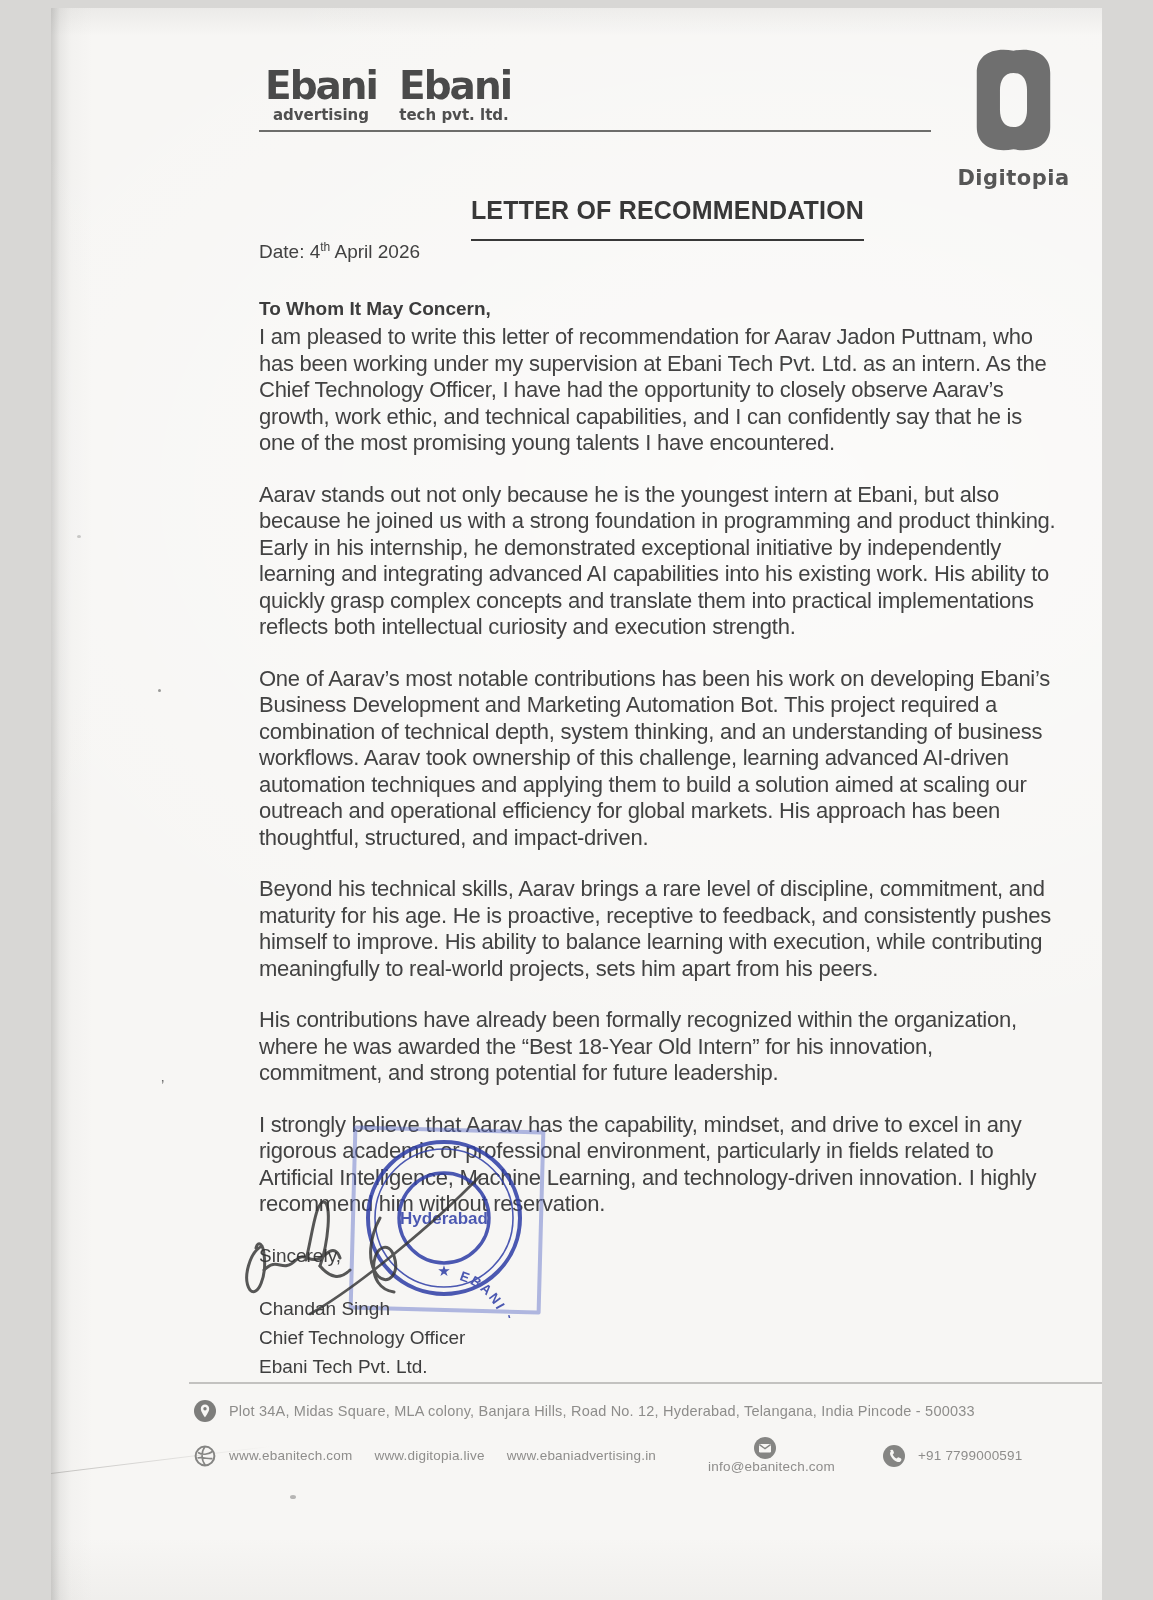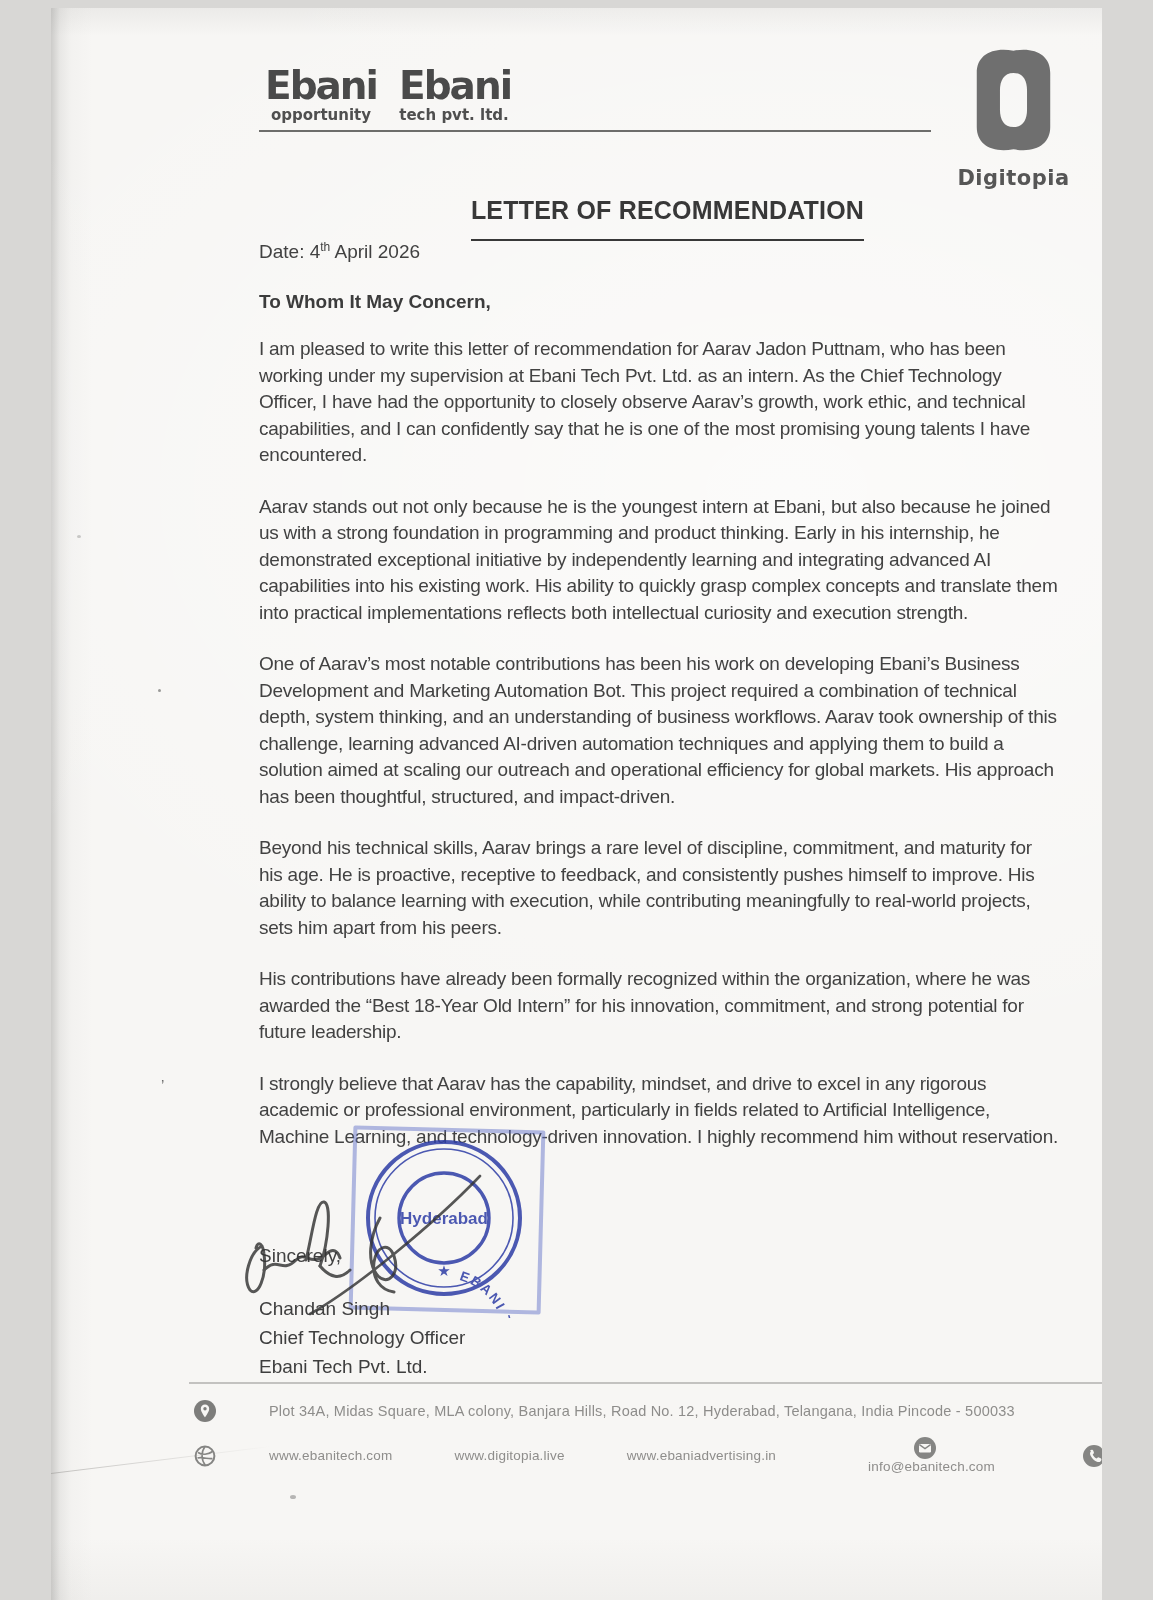--- a/index.html
+++ b/index.html
@@ -40,42 +40,42 @@
     position:absolute;left:0;top:188px;width:1153px;text-align:center;
     transform:translateX(40px);
   }
   .title span{
     display:inline-block;
     font-size:25px;font-weight:700;color:#383838;letter-spacing:.2px;
     border-bottom:2.5px solid #383838;padding-bottom:14px;
   }
   .date-line{position:absolute;left:208px;top:232px;font-size:19px;color:#414141;}
   .date-line sup{font-size:12px;}
-  .salutation{position:absolute;left:208px;top:283px;font-size:19px;font-weight:700;color:#3c3c3c;text-align:right;}
+  .salutation{position:absolute;left:208px;top:290px;font-size:19px;font-weight:700;color:#3c3c3c;text-align:right;}
   .letter-body{
-    position:absolute;left:208px;top:328px;width:800px;
-    font-size:19px;line-height:26.5px;letter-spacing:-0.25px;color:#424242;
+    position:absolute;left:208px;top:316px;width:800px;
+    font-size:22px;line-height:26.5px;letter-spacing:-0.25px;color:#424242;
   }
   .letter-body p{margin:0 0 25px 0;}
   .closing{position:absolute;left:208px;top:1237px;font-size:19px;color:#424242;}
   .sig-block{position:absolute;left:208px;top:1286px;font-size:19px;line-height:29px;color:#3e3e3e;}
   
   .stamp-square{
     position:absolute;left:300px;top:1120px;width:184px;height:176px;
     border:4px solid rgba(86,104,197,.45);
     transform:rotate(1.5deg);
     border-radius:2px;
   }
   .stamp-svg{position:absolute;left:293px;top:1110px;opacity:.85;}
   .signature-svg{position:absolute;left:183px;top:1140px;}
   
   .footer-rule{position:absolute;left:138px;top:1374px;width:982px;height:2px;background:#c3c2c0;}
   .footer-row{
     position:absolute;left:143px;display:flex;align-items:center;
-    font-size:14.5px;color:#8e8d8b;letter-spacing:.2px;white-space:nowrap;gap:40px;
+    font-size:14.5px;color:#8e8d8b;letter-spacing:.2px;white-space:nowrap;
   }
   .footer-row-1{top:1392px;}
   .footer-row-2{top:1429px;font-size:13.5px;}
   .f-icon{flex:0 0 auto;margin-right:13px;display:block;}
   .site{margin-right:22px;}
   .f-group{display:flex;align-items:center;}
   .g-email{margin-left:30px;flex-direction:column;}
   .g-phone{margin-left:48px;}
   
   .speck{position:absolute;border-radius:50%;background:#9a9a98;}
@@ -86,21 +86,21 @@
   }
   .stray-quote{position:absolute;left:110px;top:1068px;font-size:15px;color:#6a6a6a;}
 </style>
 </head>
 <body>
 
 <div class="page">
 
   <div class="logo-block logo-1">
     <div class="logo-word">Ebani</div>
-    <div class="logo-sub">opportunity</div>
+    <div class="logo-sub">advertising</div>
   </div>
   <div class="logo-block logo-2">
     <div class="logo-word">Ebani</div>
     <div class="logo-sub">tech pvt. ltd.</div>
   </div>
   <div class="header-rule"></div>
 
   <div class="digitopia">
     <svg width="115" height="116" viewBox="0 0 100 120">
       <path fill="#6f6f6f" d="M 12 32 C 12 14 27 5 50 9 C 73 5 88 14 88 32 L 88 88 C 88 106 73 115 50 111 C 27 115 12 106 12 88 Z

